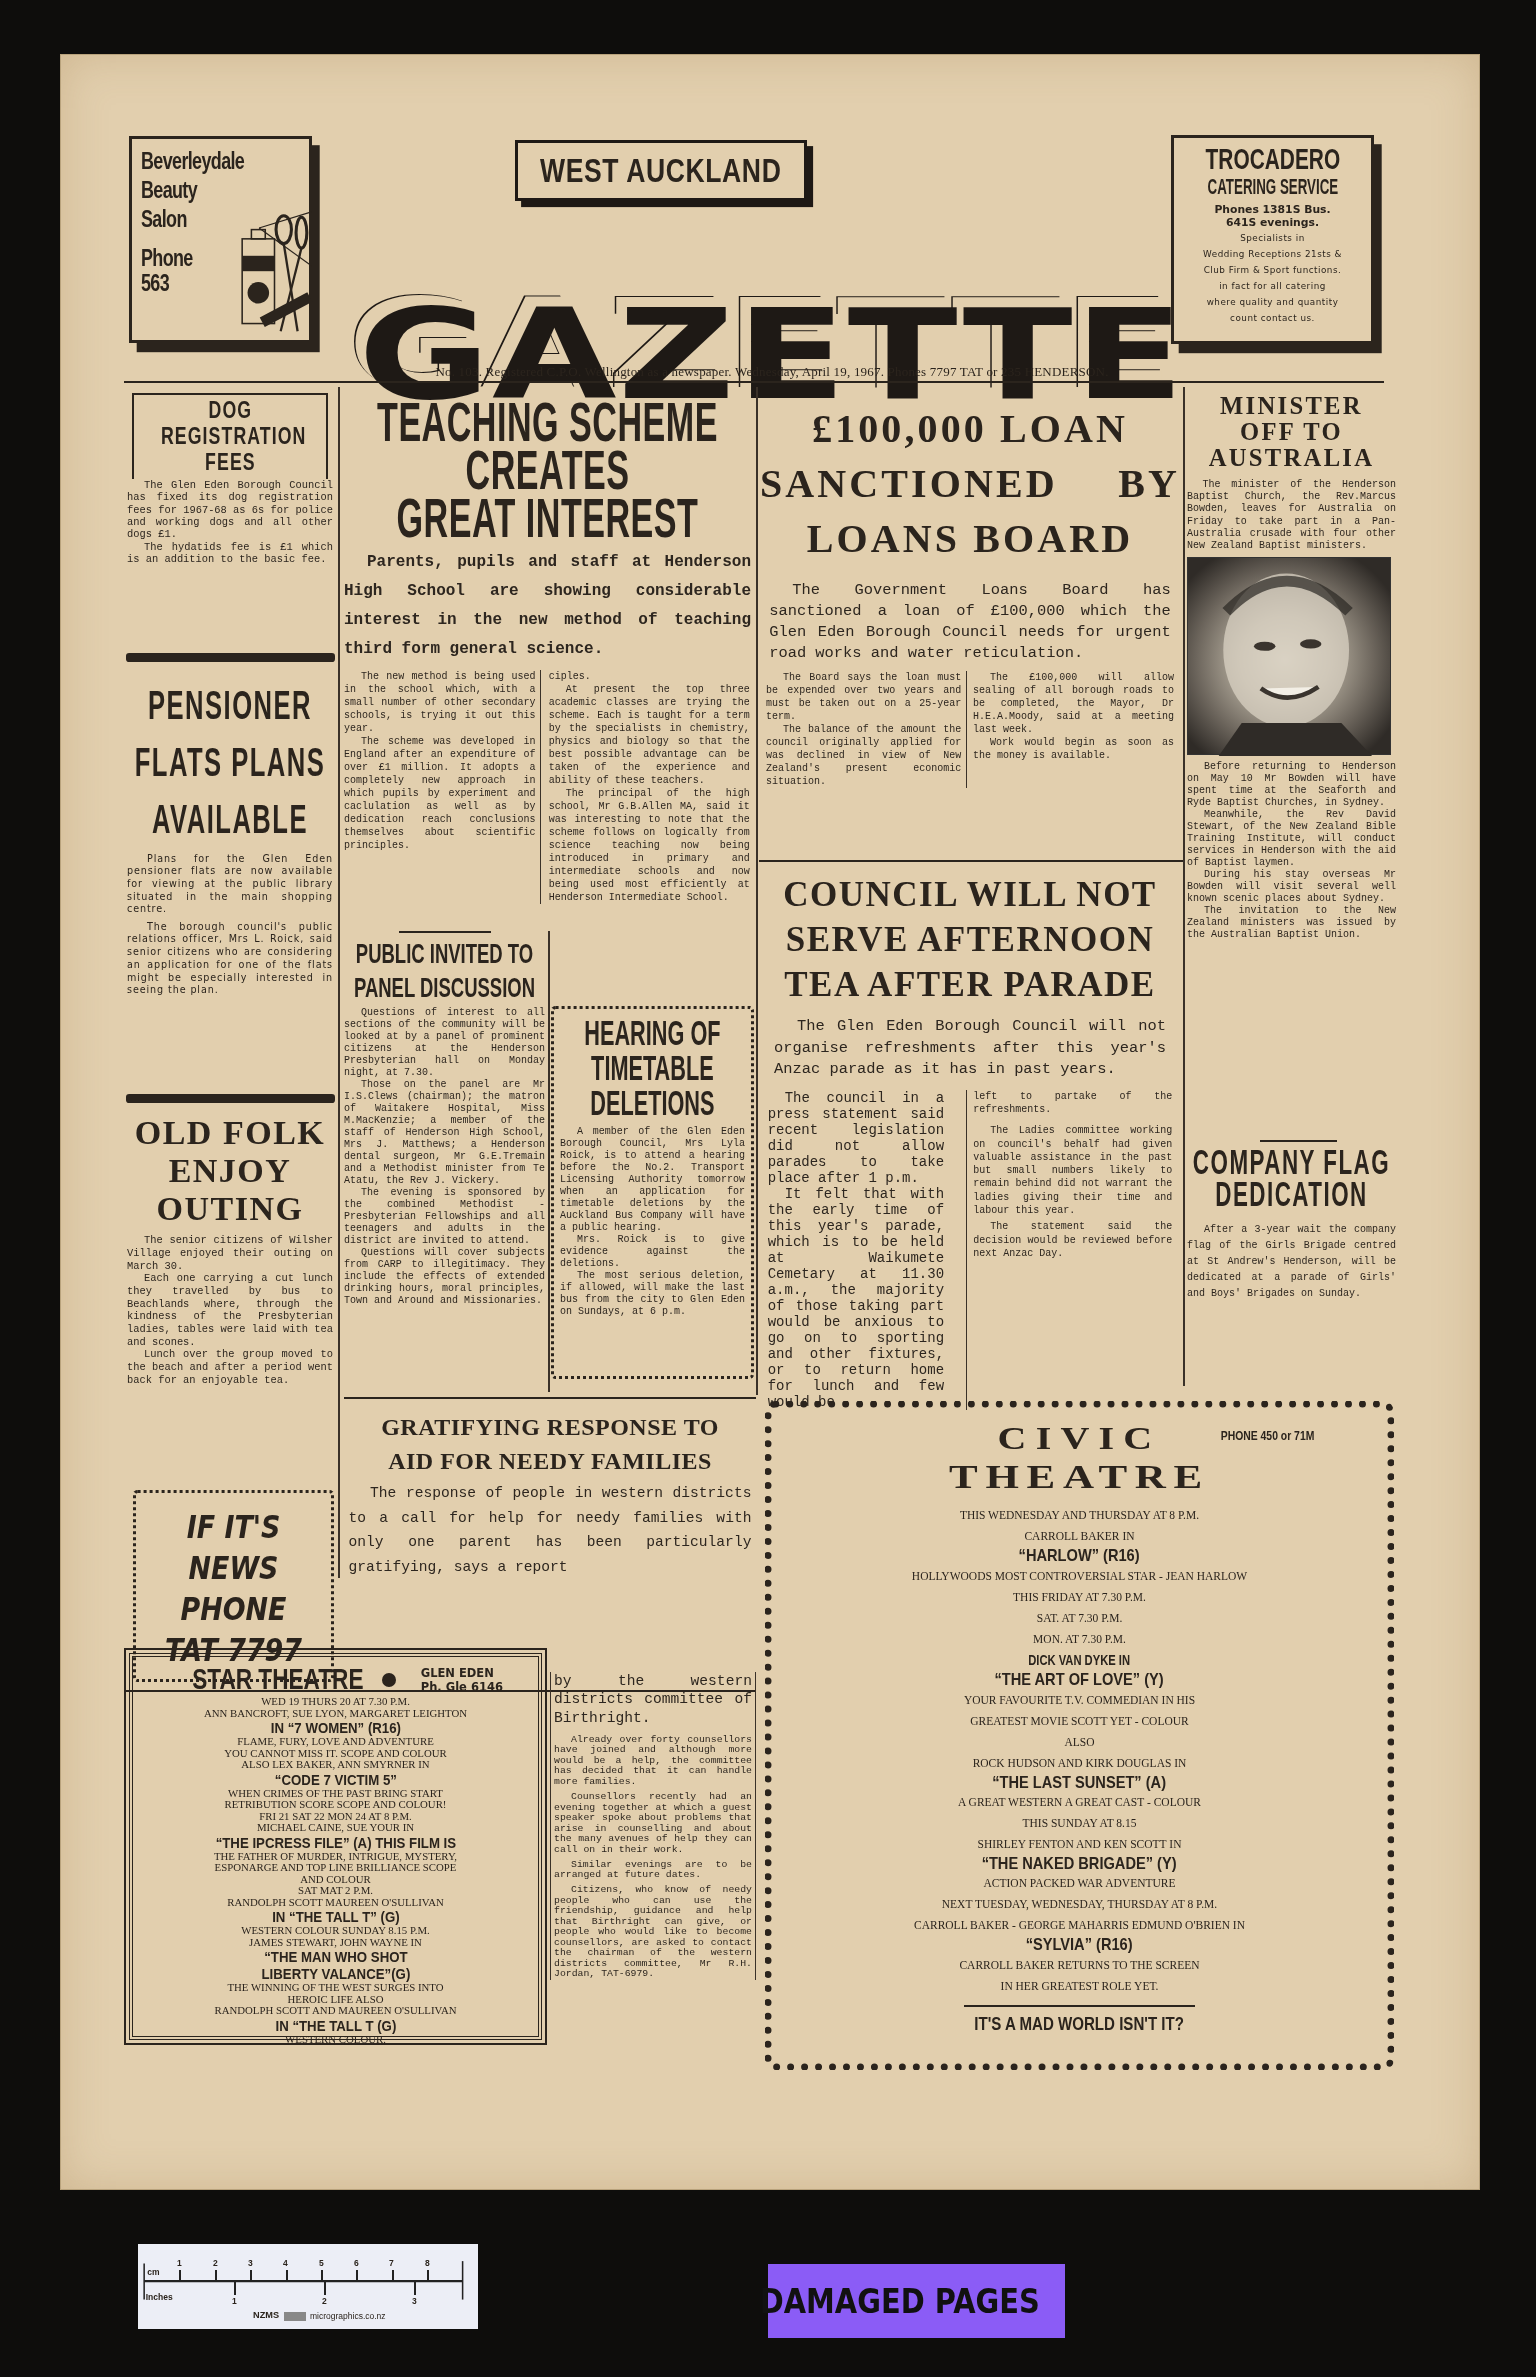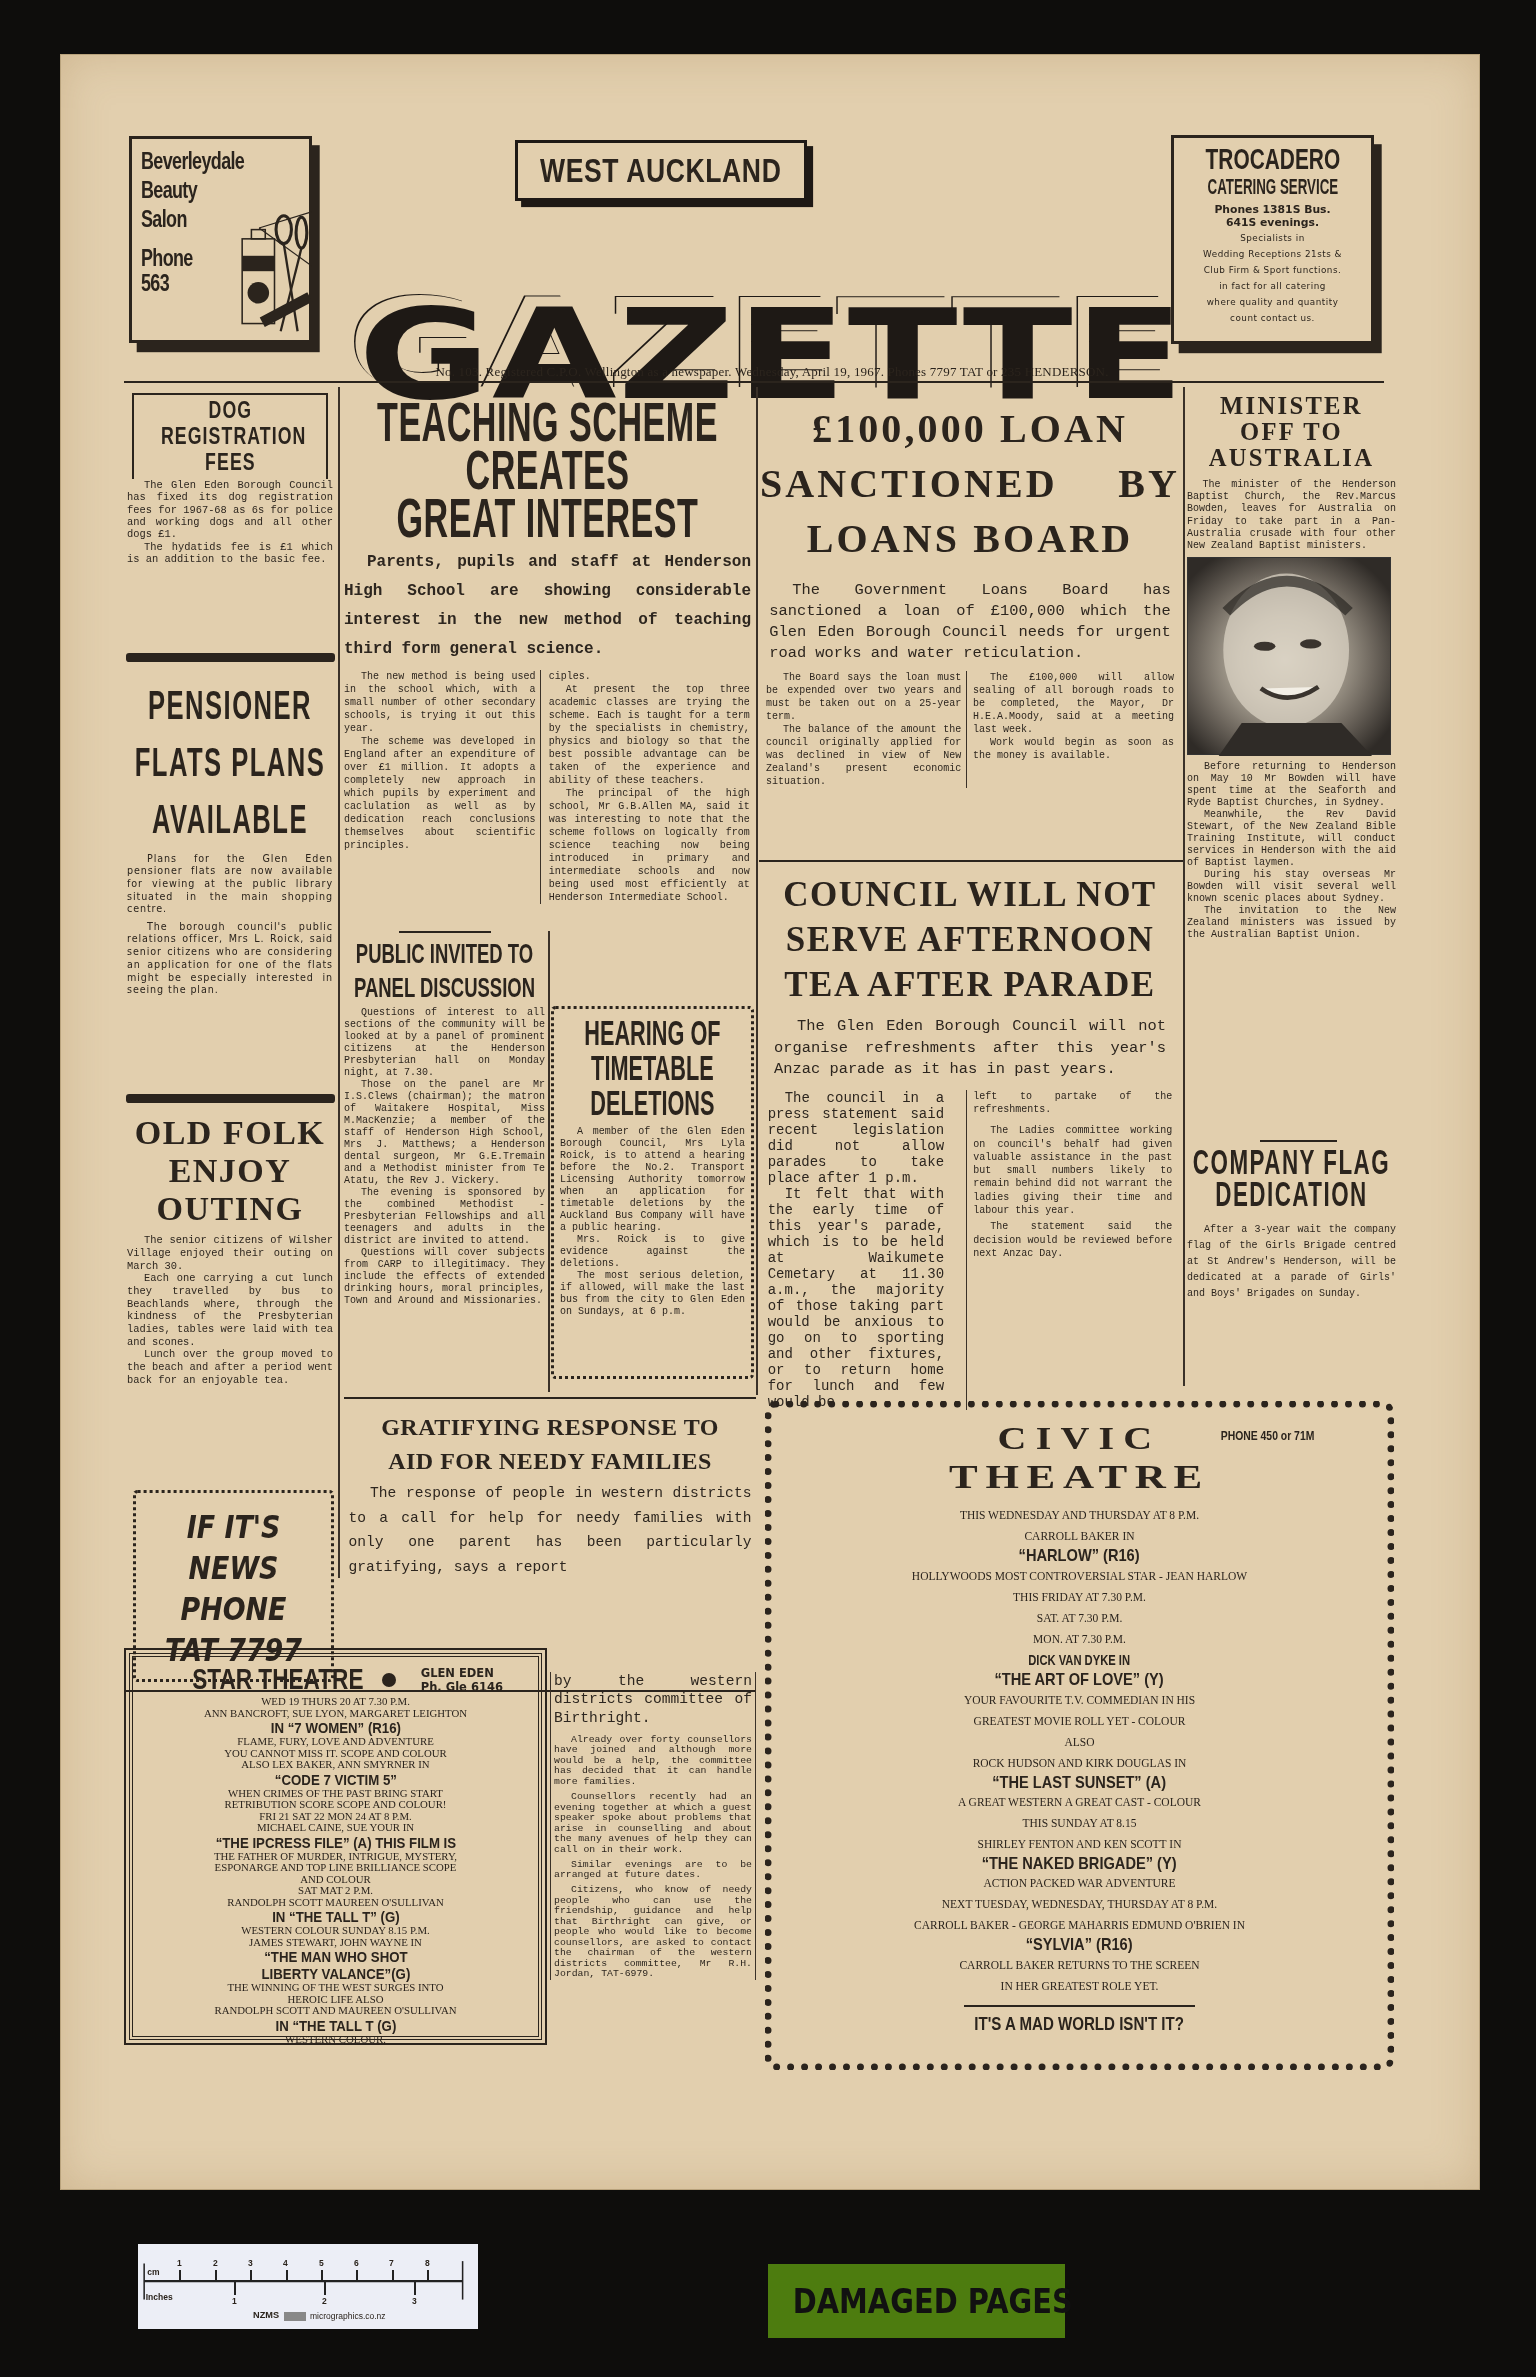--- a/index.html
+++ b/index.html
@@ -322,21 +322,21 @@
         <div style="font-family: &quot;Liberation Serif&quot;, serif; font-size: 11.5px; line-height: 21px; white-space: nowrap;">THIS WEDNESDAY AND THURSDAY AT 8 P.M.</div>
         <div style="font-family: &quot;Liberation Serif&quot;, serif; font-size: 11.5px; line-height: 21px; white-space: nowrap;">CARROLL BAKER   IN</div>
         <div style="font-family: &quot;Liberation Sans&quot;, sans-serif; font-weight: bold; font-size: 17px; line-height: 18.4px; transform: scaleX(0.86);">“HARLOW” (R16)</div>
         <div style="font-family: &quot;Liberation Serif&quot;, serif; font-size: 11.5px; line-height: 21px; white-space: nowrap;">HOLLYWOODS MOST CONTROVERSIAL STAR - JEAN HARLOW</div>
         <div style="font-family: &quot;Liberation Serif&quot;, serif; font-size: 11.5px; line-height: 21px; white-space: nowrap;">THIS FRIDAY AT 7.30 P.M.</div>
         <div style="font-family: &quot;Liberation Serif&quot;, serif; font-size: 11.5px; line-height: 21px; white-space: nowrap;">SAT. AT 7.30 P.M.</div>
         <div style="font-family: &quot;Liberation Serif&quot;, serif; font-size: 11.5px; line-height: 21px; white-space: nowrap;">MON. AT 7.30 P.M.</div>
         <div style="font-family: &quot;Liberation Sans&quot;, sans-serif; font-weight: bold; font-size: 14px; line-height: 21.5px; transform: scaleX(0.8);">DICK VAN DYKE   IN</div>
         <div style="font-family: &quot;Liberation Sans&quot;, sans-serif; font-weight: bold; font-size: 17px; line-height: 18.4px; transform: scaleX(0.86);">“THE ART OF LOVE” (Y)</div>
         <div style="font-family: &quot;Liberation Serif&quot;, serif; font-size: 11.5px; line-height: 21px; white-space: nowrap;">YOUR FAVOURITE T.V. COMMEDIAN IN HIS</div>
-        <div style="font-family: &quot;Liberation Serif&quot;, serif; font-size: 11.5px; line-height: 21px; white-space: nowrap;">GREATEST MOVIE ROLL YET - COLOUR</div>
+        <div style="font-family: &quot;Liberation Serif&quot;, serif; font-size: 11.5px; line-height: 21px; white-space: nowrap;">GREATEST MOVIE SCOTT YET - COLOUR</div>
         <div style="font-family: &quot;Liberation Serif&quot;, serif; font-size: 11.5px; line-height: 21px; white-space: nowrap;">ALSO</div>
         <div style="font-family: &quot;Liberation Serif&quot;, serif; font-size: 11.5px; line-height: 21px; white-space: nowrap;">ROCK HUDSON AND KIRK DOUGLAS  IN</div>
         <div style="font-family: &quot;Liberation Sans&quot;, sans-serif; font-weight: bold; font-size: 17px; line-height: 18.4px; transform: scaleX(0.86);">“THE LAST SUNSET” (A)</div>
         <div style="font-family: &quot;Liberation Serif&quot;, serif; font-size: 11.5px; line-height: 21px; white-space: nowrap;">A GREAT WESTERN A GREAT CAST - COLOUR</div>
         <div style="font-family: &quot;Liberation Serif&quot;, serif; font-size: 11.5px; line-height: 21px; white-space: nowrap;">THIS SUNDAY AT 8.15</div>
         <div style="font-family: &quot;Liberation Serif&quot;, serif; font-size: 11.5px; line-height: 21px; white-space: nowrap;">SHIRLEY FENTON AND KEN SCOTT  IN</div>
         <div style="font-family: &quot;Liberation Sans&quot;, sans-serif; font-weight: bold; font-size: 17px; line-height: 18.4px; transform: scaleX(0.86);">“THE NAKED BRIGADE” (Y)</div>
         <div style="font-family: &quot;Liberation Serif&quot;, serif; font-size: 11.5px; line-height: 21px; white-space: nowrap;">ACTION PACKED WAR ADVENTURE</div>
         <div style="font-family: &quot;Liberation Serif&quot;, serif; font-size: 11.5px; line-height: 21px; white-space: nowrap;">NEXT TUESDAY, WEDNESDAY, THURSDAY AT 8 P.M.</div>
         <div style="font-family: &quot;Liberation Serif&quot;, serif; font-size: 11.5px; line-height: 21px; white-space: nowrap;">CARROLL BAKER  - GEORGE MAHARRIS  EDMUND O'BRIEN  IN</div>
@@ -380,16 +380,16 @@
       <span class="abs" style="left: 186px; top: 37px; width: 1.5px; height: 14px; background: rgb(34, 34, 34);"></span>
       <span class="abs" style="left: 274px; top: 52px; font-family: &quot;Liberation Sans&quot;, sans-serif; font-size: 8.5px; font-weight: bold;">3</span>
       <span class="abs" style="left: 276px; top: 37px; width: 1.5px; height: 14px; background: rgb(34, 34, 34);"></span>
     </div>
   <span class="abs" style="left:9.2px;top:23px;font-family:'Liberation Sans',sans-serif;font-size:8.5px;font-weight:bold">cm</span>
   <span class="abs" style="left:7.7px;top:48px;font-family:'Liberation Sans',sans-serif;font-size:8.5px;font-weight:bold">Inches</span>
   <span class="abs" style="left:115px;top:66px;font-family:'Liberation Sans',sans-serif;font-size:9.2px;font-weight:bold">NZMS</span>
   <span class="abs" style="left:146px;top:68px;width:21.5px;height:8.5px;background:#888"></span>
   <span class="abs" style="left:172px;top:67px;font-family:'Liberation Sans',sans-serif;font-size:8.5px">micrographics.co.nz</span>
 </div>
-<div class="abs" style="left:768px;top:2264px;width:297px;height:74px;background:#4d7c0f;display:flex;align-items:center;justify-content:flex-start">
+<div class="abs" style="left:768px;top:2264px;width:297px;height:74px;background:#8b5cf6;display:flex;align-items:center;justify-content:flex-end">
   <span style="font-family:'DejaVu Sans',sans-serif;font-weight:bold;font-size:34px;color:#111;transform:scaleX(.85);white-space:nowrap">DAMAGED PAGES</span>
 </div>
 
 
 </body></html>

